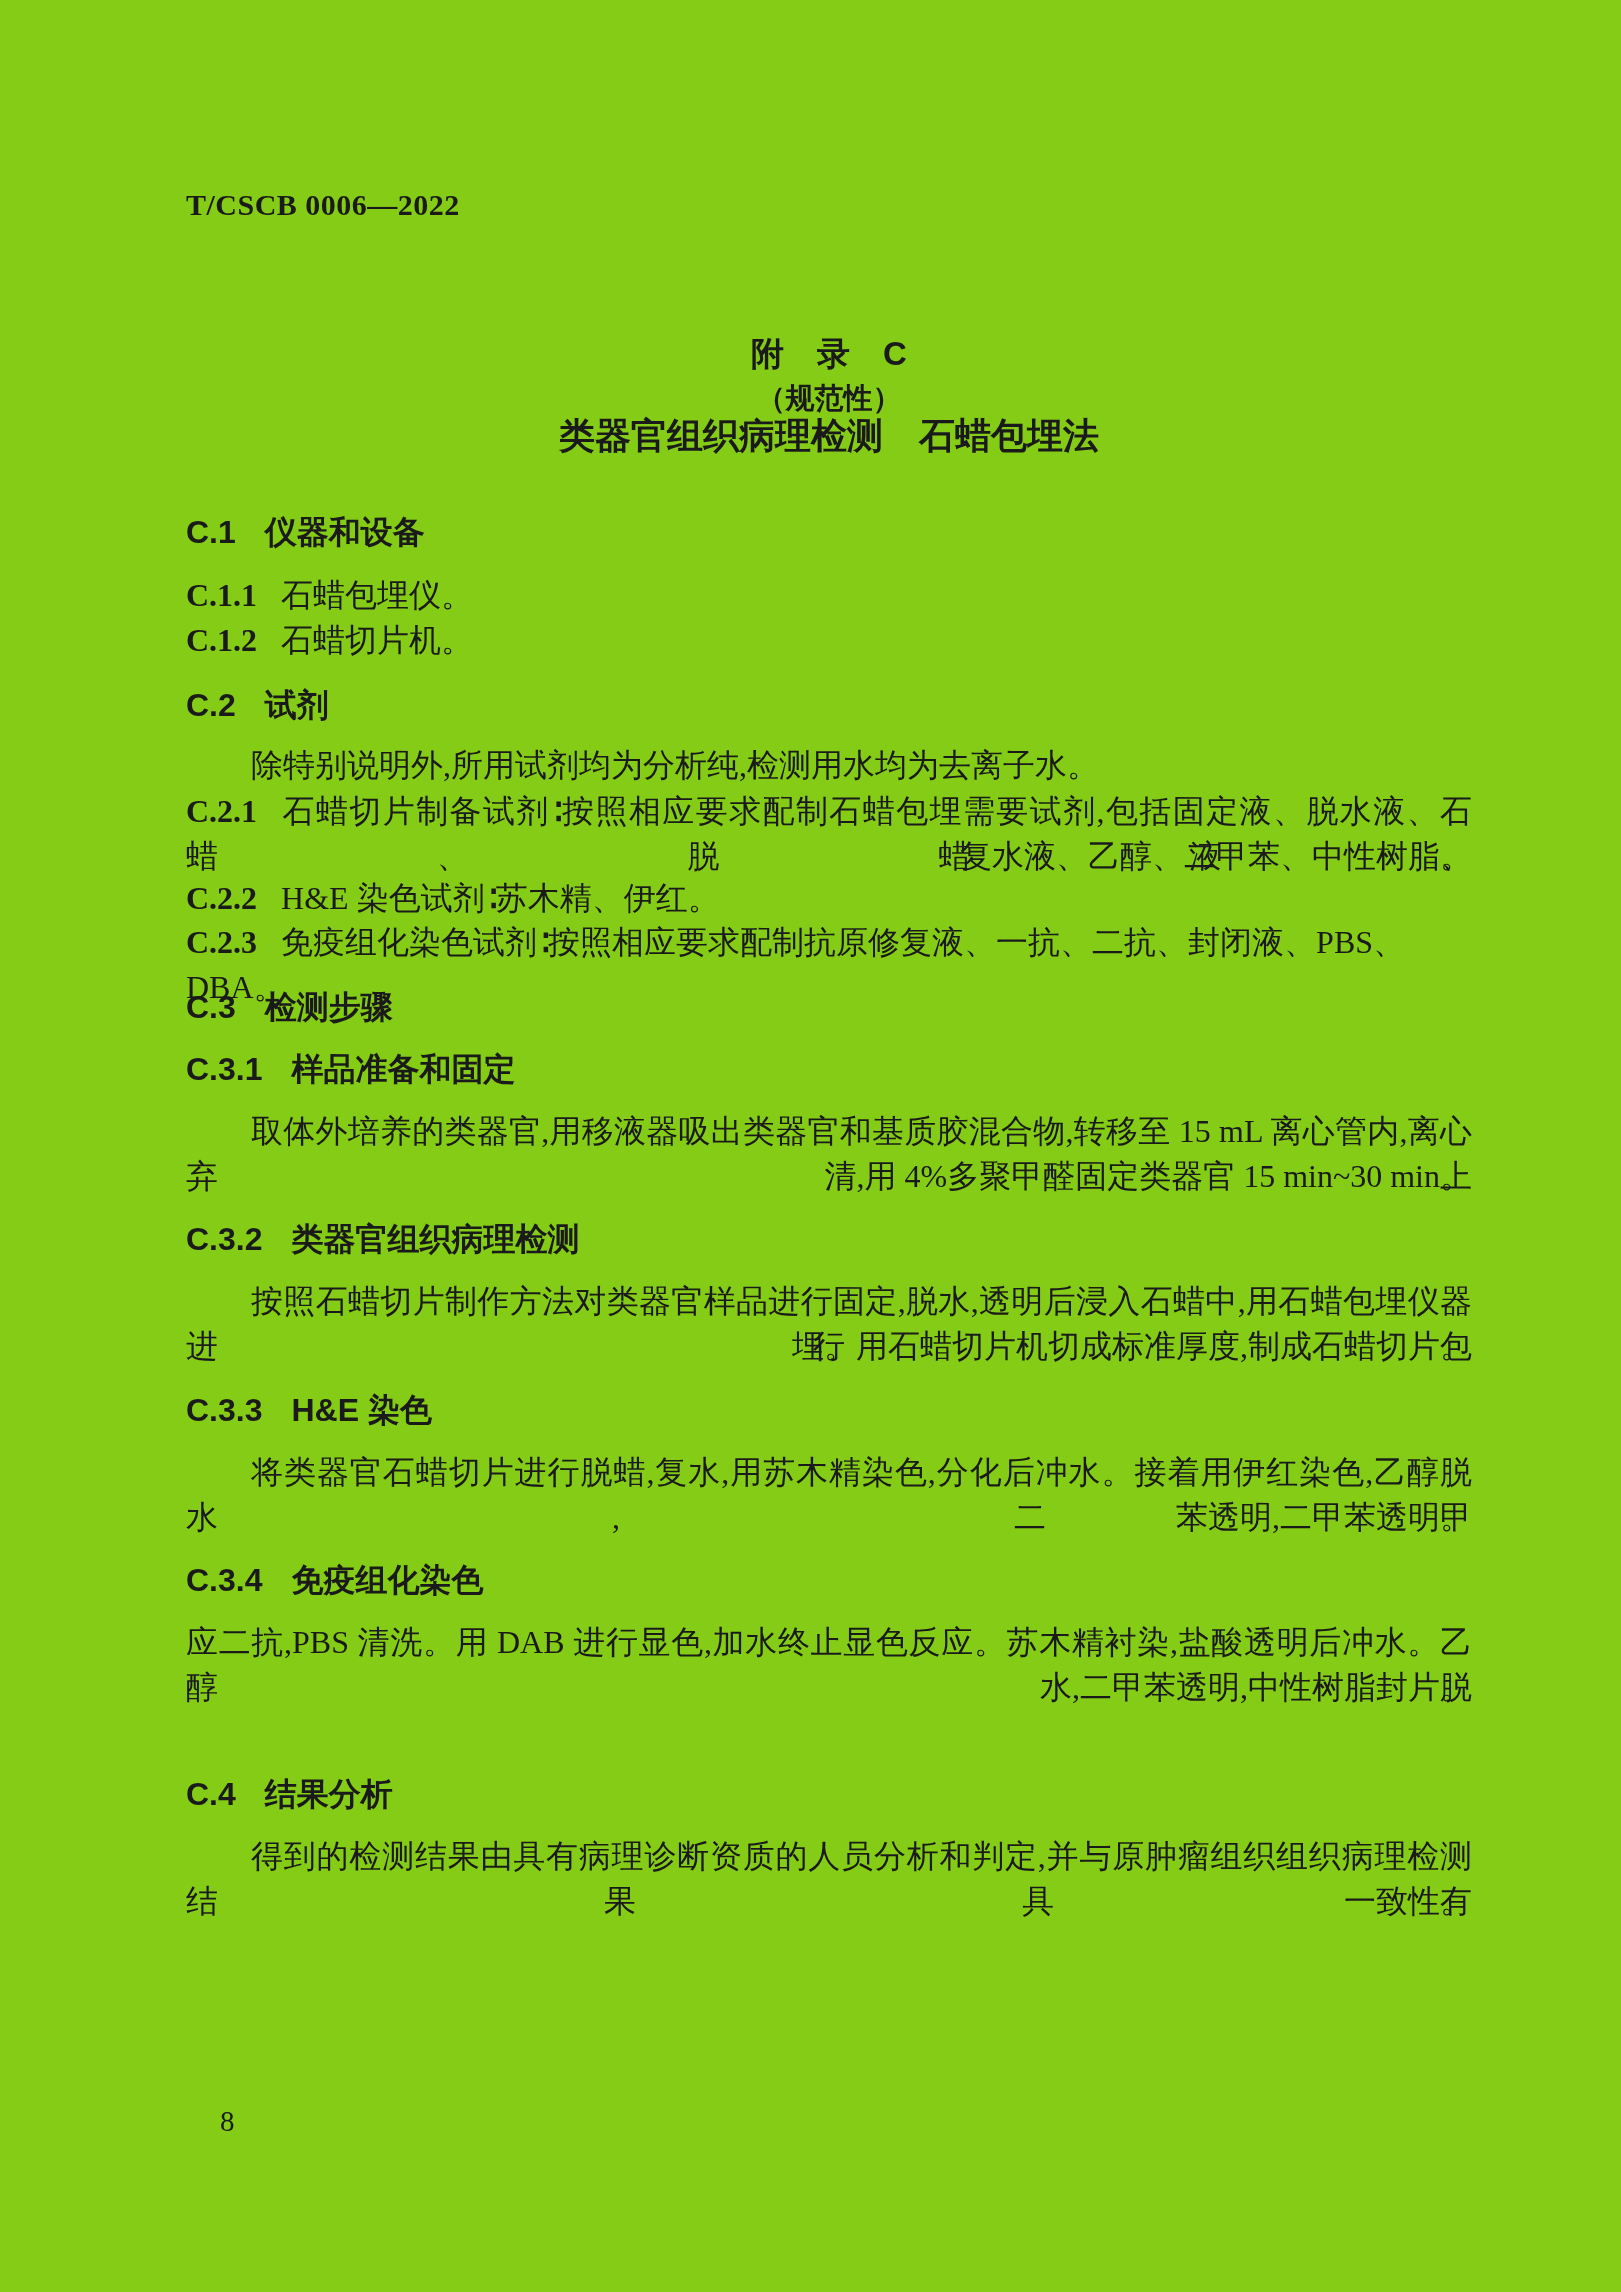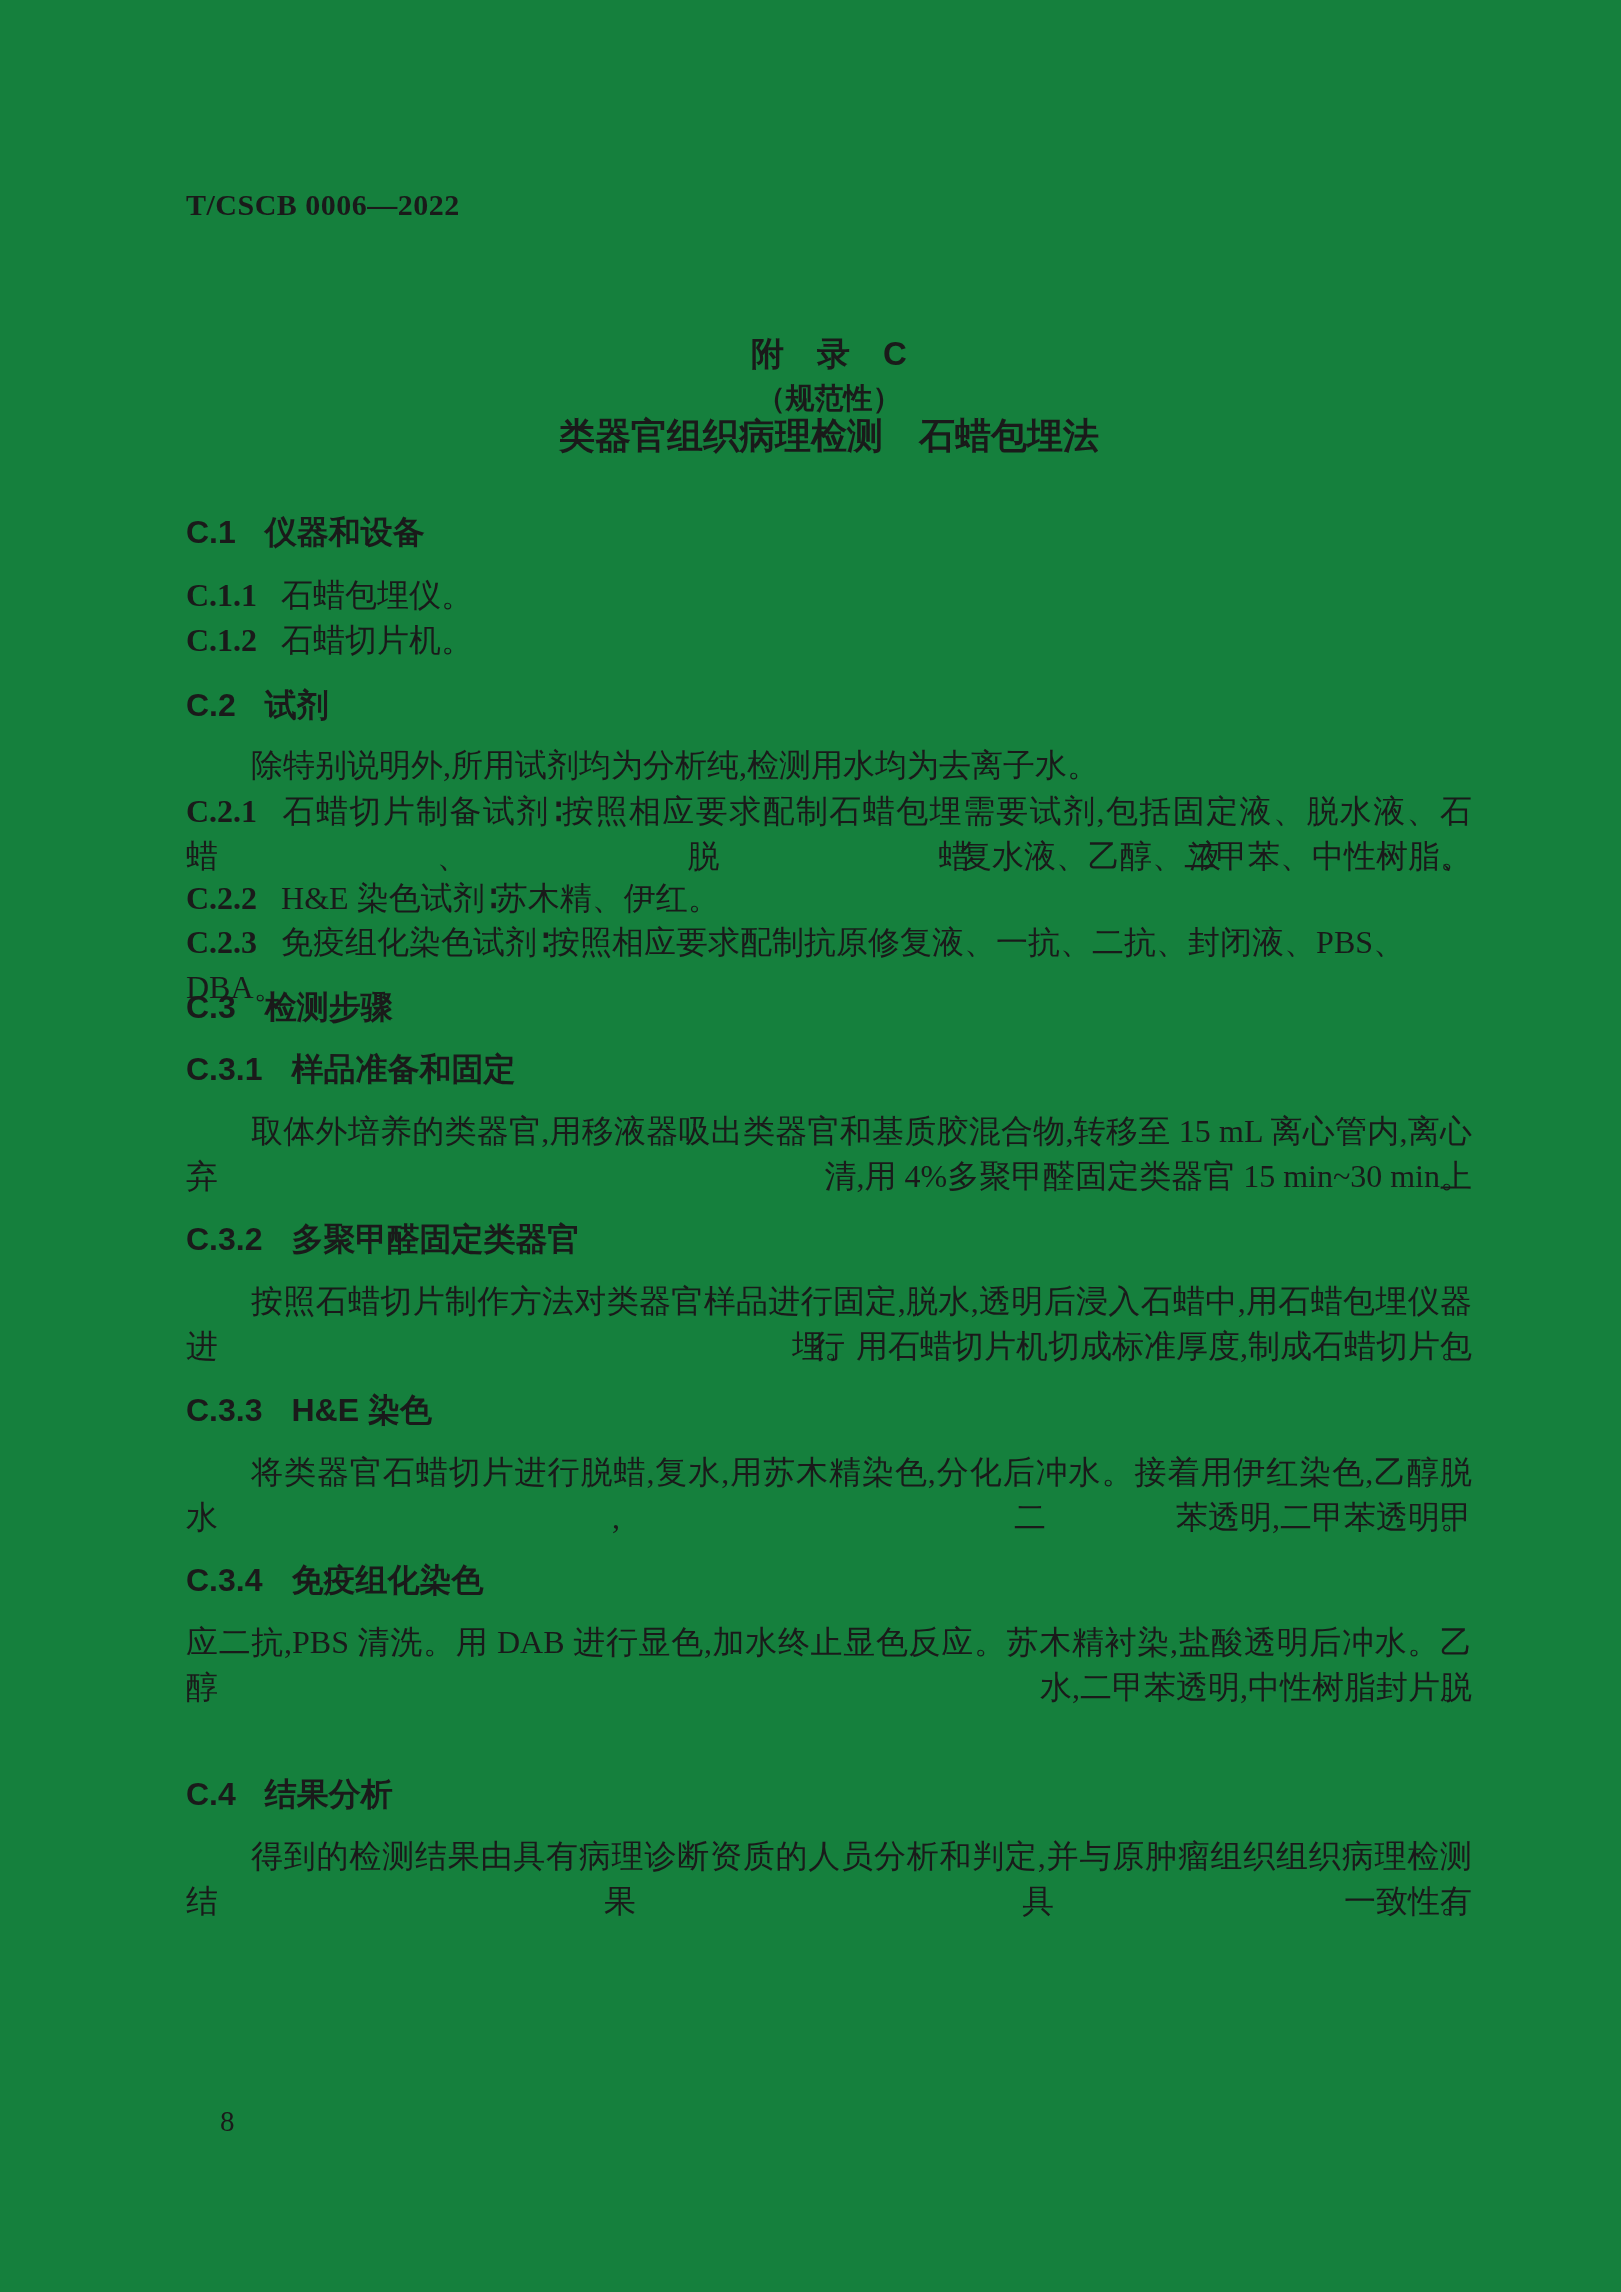--- a/index.html
+++ b/index.html
@@ -1,21 +1,21 @@
 <!DOCTYPE html>
 <html><head>
 <meta charset="utf-8">
 <style>
   html, body { margin: 0; padding: 0; background: #e8e8e8; }
   .page {
     position: relative;
     width: 1621px;
     height: 2293px;
     margin: 0 auto;
-    background: #15803d;
+    background: #84cc16;
     color: #1a1a1a;
     font-family: "Liberation Serif", "DejaVu Serif", serif;
     font-size: 32px;
     line-height: 45px;
     overflow: hidden;
   }
   .abs { position: absolute; left: 186px; width: 1286px; }
   .center { text-align: center; }
 
   .doc-code {
@@ -112,21 +112,21 @@
 
   <div class="abs hsec" style="top:1047px;">
     <span class="num">C.3.1</span><span>样品准备和固定</span>
   </div>
   <div class="abs" style="top:1109px;">
     <div class="line jl indent">取体外培养的类器官,用移液器吸出类器官和基质胶混合物,转移至 15 mL 离心管内,离心弃上</div>
     <div class="line">清,用 4%多聚甲醛固定类器官 15 min~30 min。</div>
   </div>
 
   <div class="abs hsec" style="top:1217px;">
-    <span class="num">C.3.2</span><span>多聚甲醛固定类器官</span>
+    <span class="num">C.3.2</span><span>类器官组织病理检测</span>
   </div>
   <div class="abs" style="top:1279px;">
     <div class="line jl indent">按照石蜡切片制作方法对类器官样品进行固定,脱水,透明后浸入石蜡中,用石蜡包埋仪器进行包</div>
     <div class="line">埋。用石蜡切片机切成标准厚度,制成石蜡切片。</div>
   </div>
 
   <div class="abs hsec" style="top:1388px;">
     <span class="num">C.3.3</span><span>H&amp;E 染色</span>
   </div>
   <div class="abs" style="top:1450px;">

